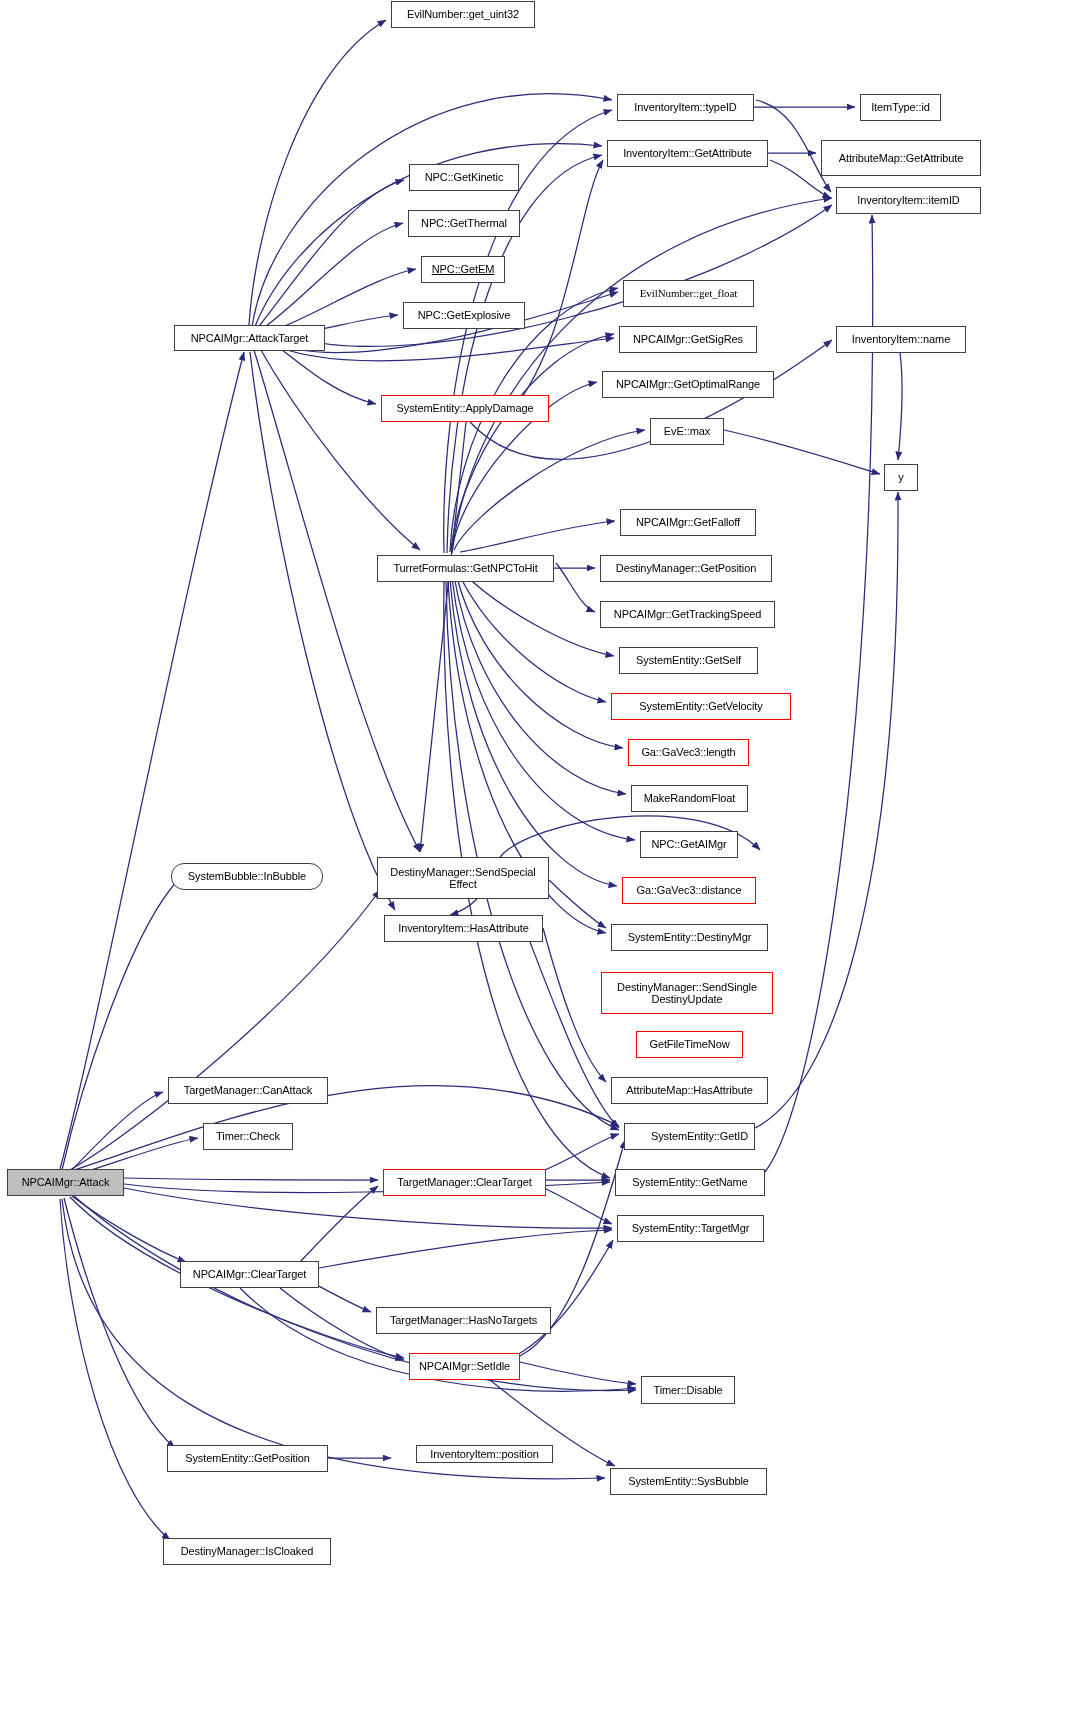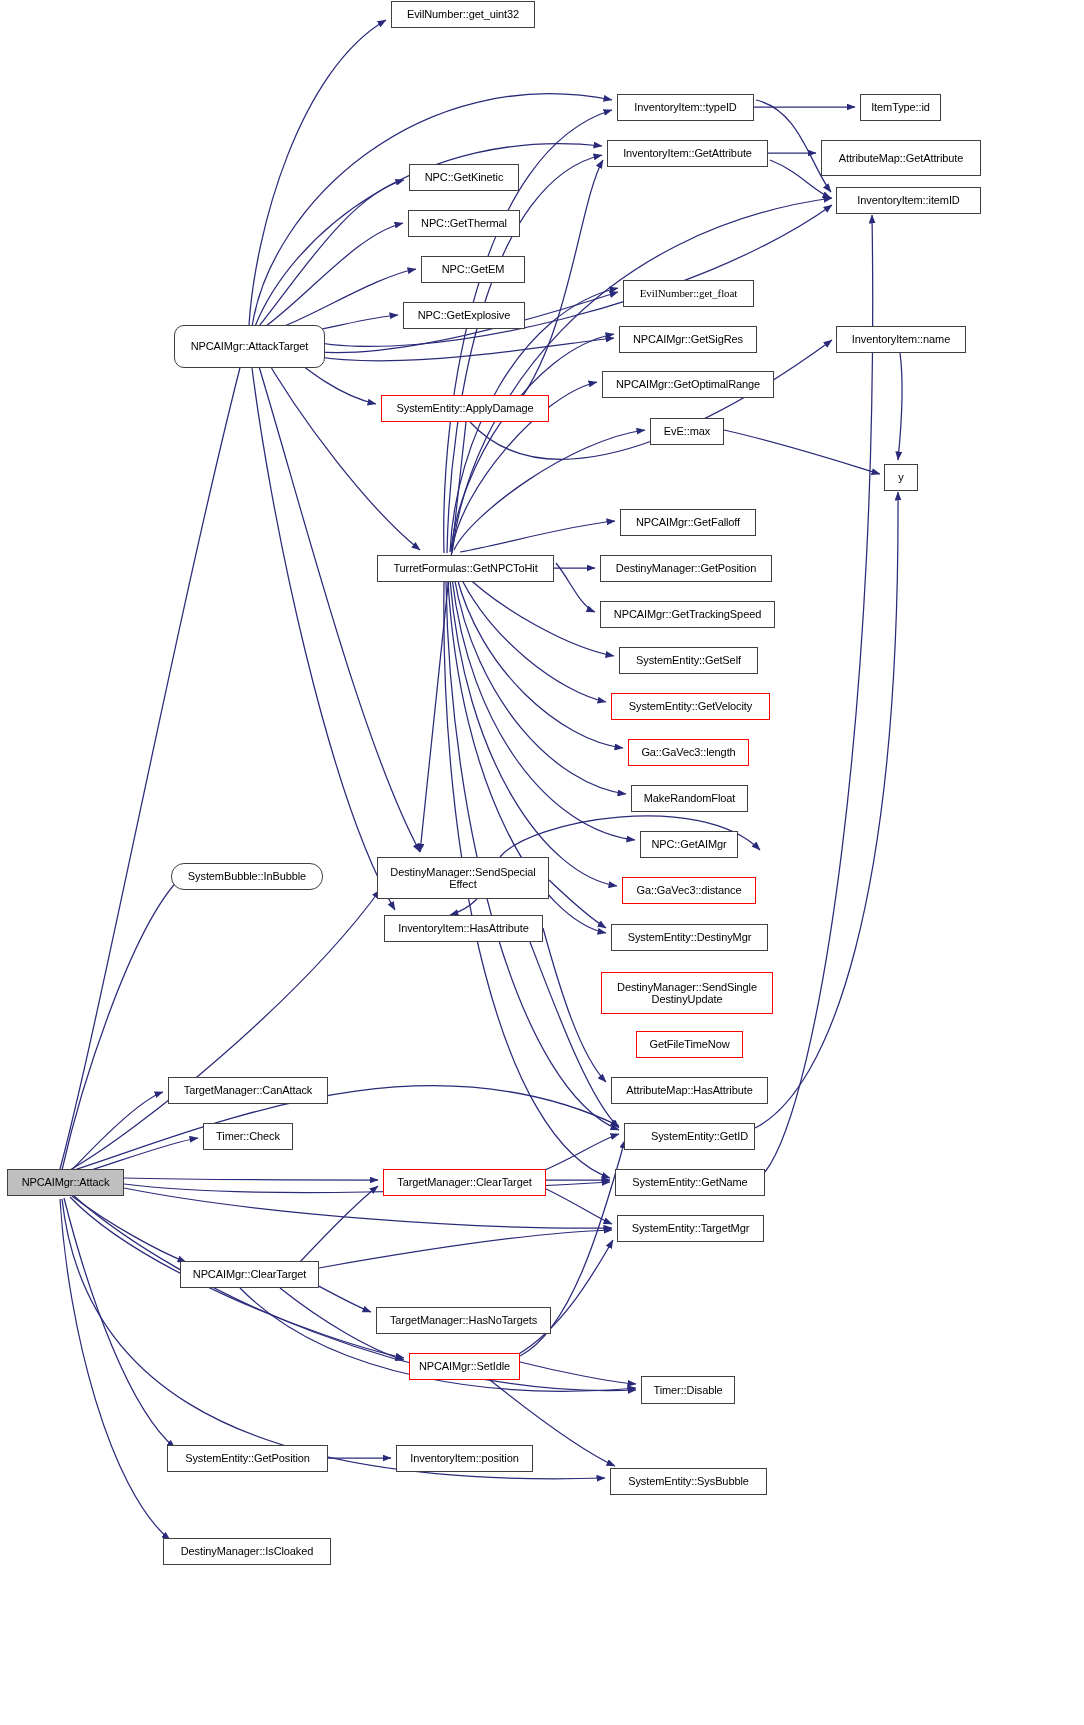--- a/index.html
+++ b/index.html
@@ -144,36 +144,36 @@
   </svg>
   <div id="nodes-root">
       <div class="gnode" style="left: 391px; top: 1px; width: 144px; height: 27px;"><span class="lbl">EvilNumber::get_uint32</span></div>
       <div class="gnode" style="left: 617px; top: 94px; width: 137px; height: 27px;"><span class="lbl">InventoryItem::typeID</span></div>
       <div class="gnode" style="left: 860px; top: 94px; width: 81px; height: 27px;"><span class="lbl">ItemType::id</span></div>
       <div class="gnode" style="left: 607px; top: 140px; width: 161px; height: 27px;"><span class="lbl">InventoryItem::GetAttribute</span></div>
       <div class="gnode" style="left: 821px; top: 140px; width: 160px; height: 36px;"><span class="lbl">AttributeMap::GetAttribute</span></div>
       <div class="gnode" style="left: 836px; top: 187px; width: 145px; height: 27px;"><span class="lbl">InventoryItem::itemID</span></div>
       <div class="gnode" style="left: 409px; top: 164px; width: 110px; height: 27px;"><span class="lbl">NPC::GetKinetic</span></div>
       <div class="gnode" style="left: 408px; top: 210px; width: 112px; height: 27px;"><span class="lbl">NPC::GetThermal</span></div>
-      <div class="gnode" style="left: 421px; top: 256px; width: 104px; height: 27px;"><span class="lbl">NPC::GetEM</span></div>
+      <div class="gnode" style="left: 421px; top: 256px; width: 84px; height: 27px; text-decoration: underline;"><span class="lbl">NPC::GetEM</span></div>
       <div class="gnode" style="left: 403px; top: 302px; width: 122px; height: 27px;"><span class="lbl">NPC::GetExplosive</span></div>
-      <div class="gnode" style="left: 174px; top: 325px; width: 151px; height: 43px; border-radius: 10px;"><span class="lbl">NPCAIMgr::AttackTarget</span></div>
+      <div class="gnode" style="left: 174px; top: 325px; width: 151px; height: 26px;"><span class="lbl">NPCAIMgr::AttackTarget</span></div>
       <div class="gnode red" style="left: 381px; top: 395px; width: 168px; height: 27px;"><span class="lbl">SystemEntity::ApplyDamage</span></div>
       <div class="gnode" style="left: 623px; top: 280px; width: 131px; height: 27px; font-family: Liberation Serif, serif;"><span class="lbl">EvilNumber::get_float</span></div>
       <div class="gnode" style="left: 619px; top: 326px; width: 138px; height: 27px;"><span class="lbl">NPCAIMgr::GetSigRes</span></div>
       <div class="gnode" style="left: 602px; top: 371px; width: 172px; height: 27px;"><span class="lbl">NPCAIMgr::GetOptimalRange</span></div>
       <div class="gnode" style="left: 650px; top: 418px; width: 74px; height: 27px;"><span class="lbl">EvE::max</span></div>
       <div class="gnode" style="left: 836px; top: 326px; width: 130px; height: 27px;"><span class="lbl">InventoryItem::name</span></div>
       <div class="gnode" style="left: 884px; top: 464px; width: 34px; height: 27px;"><span class="lbl">y</span></div>
       <div class="gnode" style="left: 620px; top: 509px; width: 136px; height: 27px;"><span class="lbl">NPCAIMgr::GetFalloff</span></div>
       <div class="gnode" style="left: 377px; top: 555px; width: 177px; height: 27px;"><span class="lbl">TurretFormulas::GetNPCToHit</span></div>
       <div class="gnode" style="left: 600px; top: 555px; width: 172px; height: 27px;"><span class="lbl">DestinyManager::GetPosition</span></div>
       <div class="gnode" style="left: 600px; top: 601px; width: 175px; height: 27px;"><span class="lbl">NPCAIMgr::GetTrackingSpeed</span></div>
       <div class="gnode" style="left: 619px; top: 647px; width: 139px; height: 27px;"><span class="lbl">SystemEntity::GetSelf</span></div>
-      <div class="gnode red" style="left: 611px; top: 693px; width: 159px; height: 27px;"><span class="lbl">SystemEntity::GetVelocity</span></div>
+      <div class="gnode red" style="left: 611px; top: 693px; width: 180px; height: 27px;"><span class="lbl">SystemEntity::GetVelocity</span></div>
       <div class="gnode red" style="left: 628px; top: 739px; width: 121px; height: 27px;"><span class="lbl">Ga::GaVec3::length</span></div>
       <div class="gnode" style="left: 631px; top: 785px; width: 117px; height: 27px;"><span class="lbl">MakeRandomFloat</span></div>
       <div class="gnode" style="left: 640px; top: 831px; width: 98px; height: 27px;"><span class="lbl">NPC::GetAIMgr</span></div>
       <div class="gnode red" style="left: 622px; top: 877px; width: 134px; height: 27px;"><span class="lbl">Ga::GaVec3::distance</span></div>
       <div class="gnode" style="left: 171px; top: 863px; width: 152px; height: 27px; border-radius: 13px;"><span class="lbl">SystemBubble::InBubble</span></div>
       <div class="gnode" style="left: 377px; top: 857px; width: 172px; height: 42px;"><span class="lbl">DestinyManager::SendSpecial
 Effect</span></div>
       <div class="gnode" style="left: 384px; top: 915px; width: 159px; height: 27px;"><span class="lbl">InventoryItem::HasAttribute</span></div>
       <div class="gnode" style="left: 611px; top: 924px; width: 157px; height: 27px;"><span class="lbl">SystemEntity::DestinyMgr</span></div>
       <div class="gnode red" style="left: 601px; top: 972px; width: 172px; height: 42px;"><span class="lbl">DestinyManager::SendSingle
@@ -185,17 +185,17 @@
       <div class="gnode" style="left: 624px; top: 1123px; width: 131px; height: 27px; padding-left: 23px;"><span class="lbl">SystemEntity::GetID</span></div>
       <div class="gnode root" style="left: 7px; top: 1169px; width: 117px; height: 27px;"><span class="lbl">NPCAIMgr::Attack</span></div>
       <div class="gnode red" style="left: 383px; top: 1169px; width: 163px; height: 27px;"><span class="lbl">TargetManager::ClearTarget</span></div>
       <div class="gnode" style="left: 615px; top: 1169px; width: 150px; height: 27px;"><span class="lbl">SystemEntity::GetName</span></div>
       <div class="gnode" style="left: 617px; top: 1215px; width: 147px; height: 27px;"><span class="lbl">SystemEntity::TargetMgr</span></div>
       <div class="gnode" style="left: 180px; top: 1261px; width: 139px; height: 27px;"><span class="lbl">NPCAIMgr::ClearTarget</span></div>
       <div class="gnode" style="left: 376px; top: 1307px; width: 175px; height: 27px;"><span class="lbl">TargetManager::HasNoTargets</span></div>
       <div class="gnode red" style="left: 409px; top: 1353px; width: 111px; height: 27px;"><span class="lbl">NPCAIMgr::SetIdle</span></div>
       <div class="gnode" style="left: 641px; top: 1376px; width: 94px; height: 28px;"><span class="lbl">Timer::Disable</span></div>
       <div class="gnode" style="left: 167px; top: 1445px; width: 161px; height: 27px;"><span class="lbl">SystemEntity::GetPosition</span></div>
-      <div class="gnode" style="left: 396px; top: 1445px; width: 137px; height: 27px;"><span class="lbl">InventoryItem::position</span></div>
+      <div class="gnode" style="left: 416px; top: 1445px; width: 137px; height: 18px;"><span class="lbl">InventoryItem::position</span></div>
       <div class="gnode" style="left: 610px; top: 1468px; width: 157px; height: 27px;"><span class="lbl">SystemEntity::SysBubble</span></div>
       <div class="gnode" style="left: 163px; top: 1538px; width: 168px; height: 27px;"><span class="lbl">DestinyManager::IsCloaked</span></div>
     </div>
 </div>
 
 </body></html>

